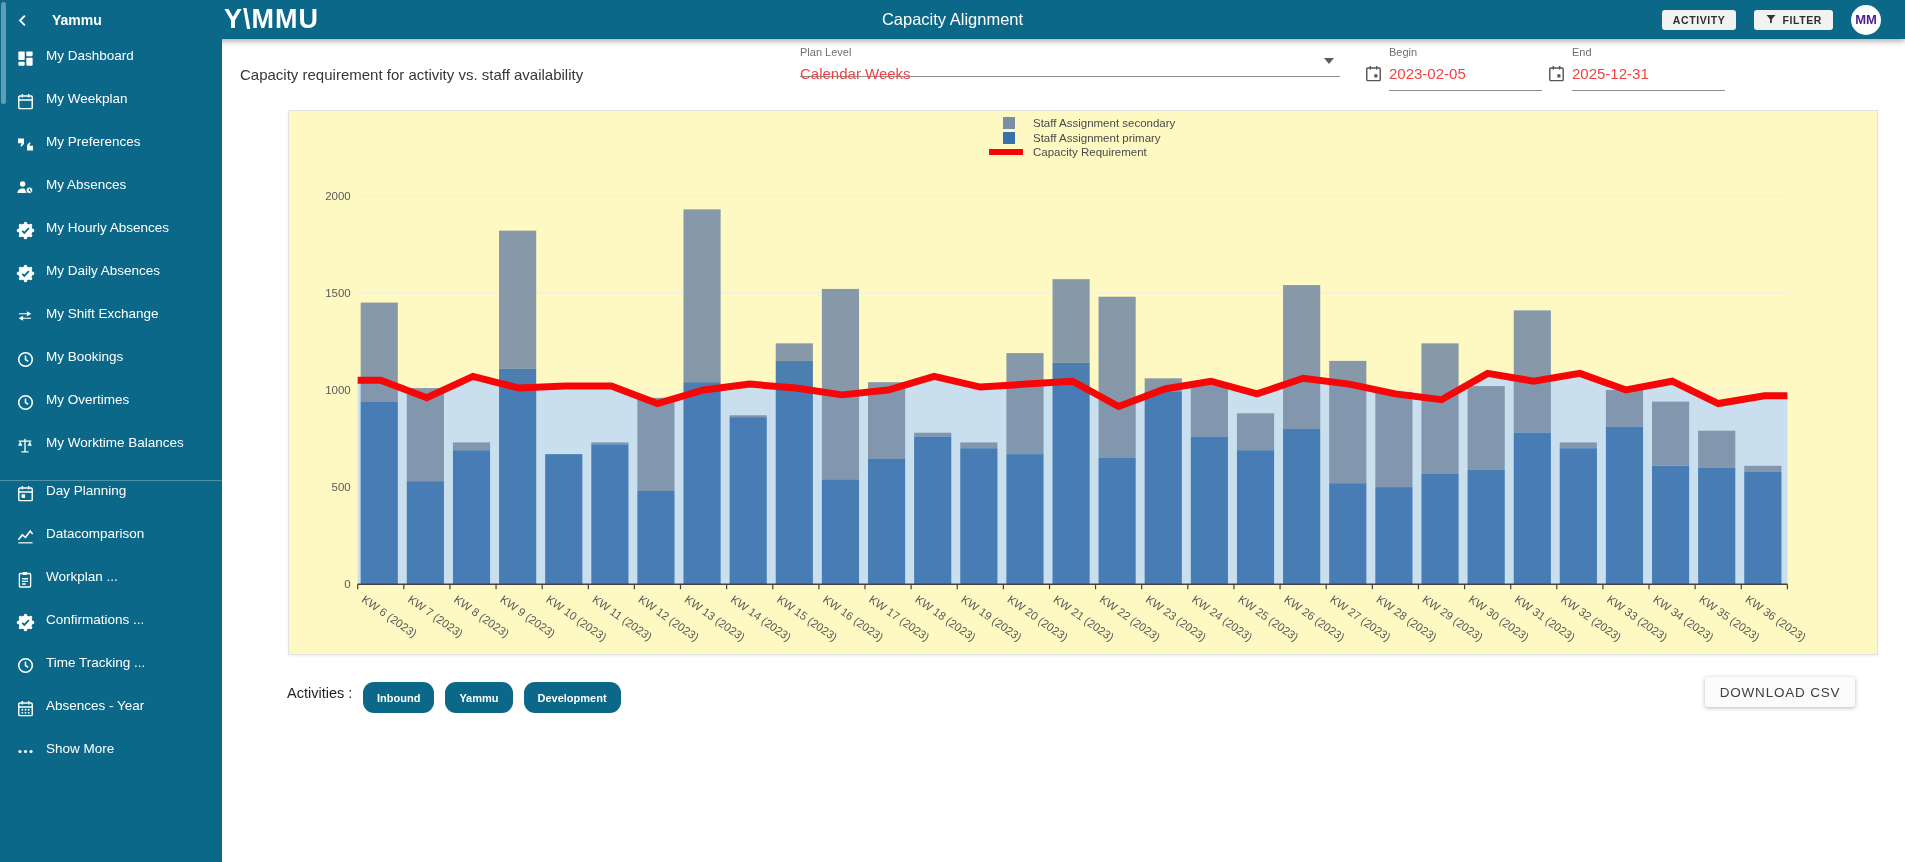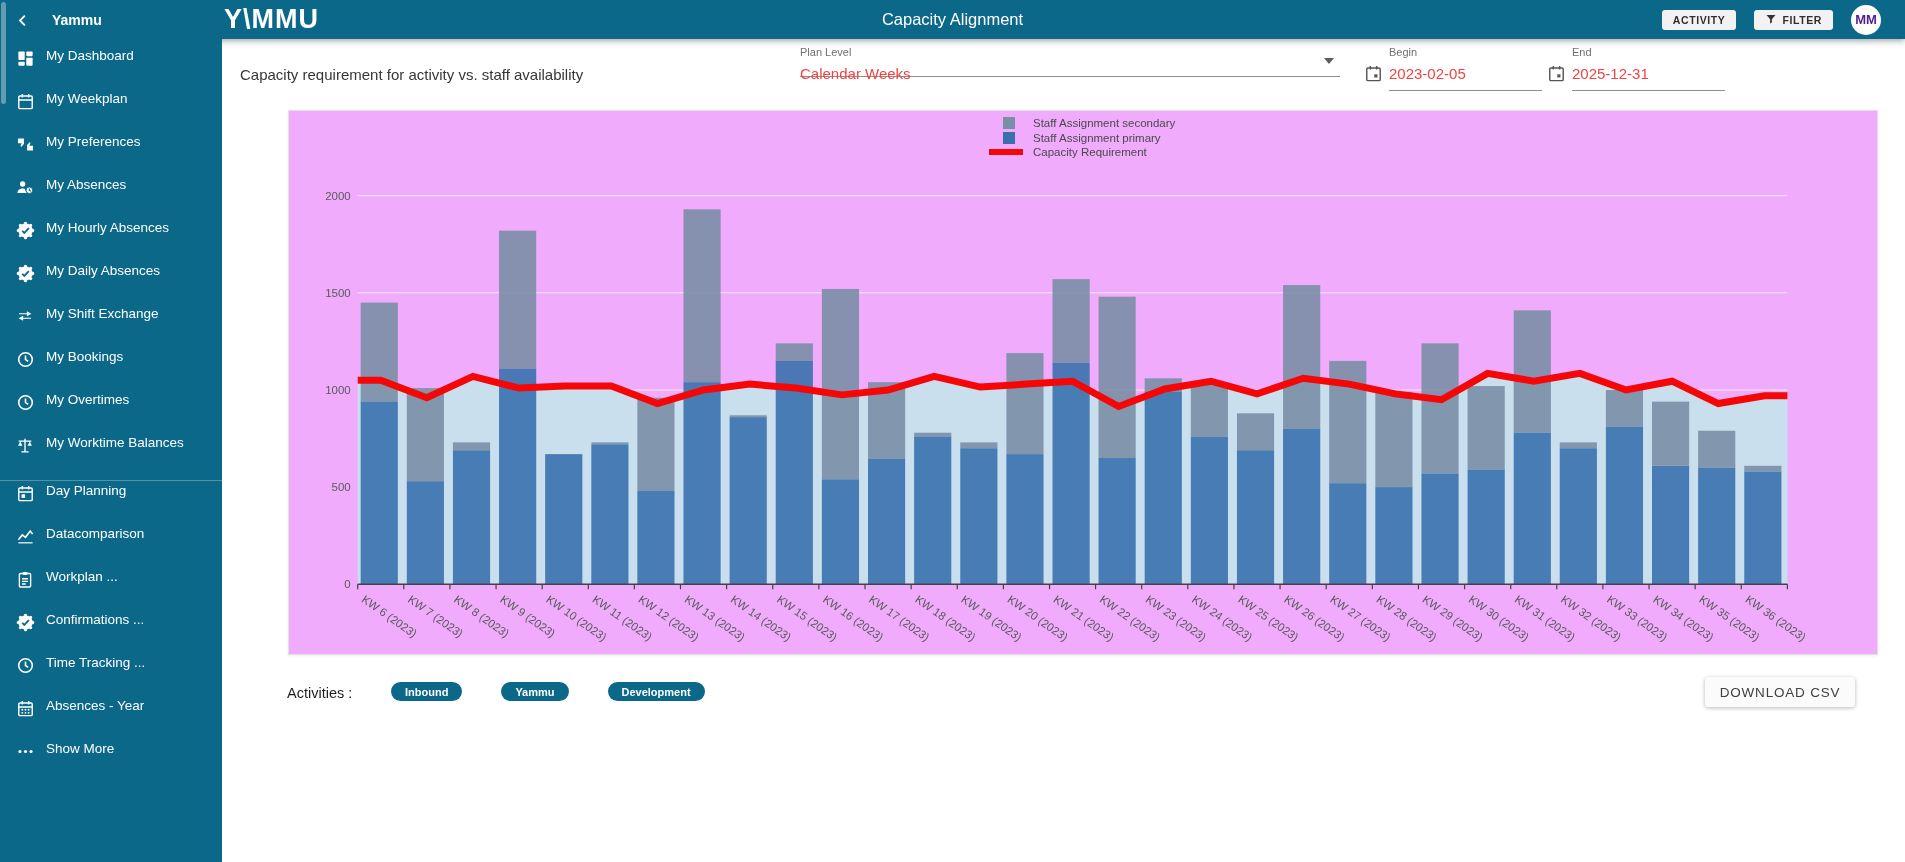--- a/index.html
+++ b/index.html
@@ -50,34 +50,34 @@
           border-top:6px solid #5c5c5c; }
 
   .date-field { position:absolute; top:5px; display:flex; align-items:flex-end; cursor:pointer; }
   .date-field .cal { margin-bottom:8px; display:flex; }
   .df-block { margin-left:6px; width:153px; border-bottom:1px solid #8f8f8f; height:47px; }
   .date-begin { left:1142px; }
   .date-end { left:1325px; }
 
   
   .chart-card { position:absolute; left:66px; top:71px; width:1590px; height:545px;
-          background:#f0abfc; border:1px solid #e2e2e2; box-shadow:0 1px 3px rgba(0,0,0,.07); }
+          background:#fef9c3; border:1px solid #e2e2e2; box-shadow:0 1px 3px rgba(0,0,0,.07); }
   .chart-card svg { position:absolute; left:0; top:0; }
   .ax { font-size:11.5px; fill:#5a5a5a; font-family:"Liberation Sans", sans-serif; }
   .legend { position:absolute; left:700px; top:5px; z-index:2; }
   .lg-row { display:flex; align-items:center; height:14.5px; }
   .lg-sq { width:12px; height:12px; margin-left:14px; margin-right:18px; }
   .lg-ln { width:34px; height:6px; margin-right:10px; }
   .lg-label { font-size:11.5px; color:#4a4a4a; }
 
   
   .activities-label { position:absolute; left:65px; top:646px; font-size:14.5px; color:#1f1f1f; }
   .chips { position:absolute; left:141px; top:643px; display:flex; gap:11px; }
-  .chip { height:19px; border-radius:11px; background:#0c6889; color:#fff; font-size:11px;
-          font-weight:bold; display:flex; align-items:center; padding:0 14px; cursor:pointer;margin-left:28px; }
+  .chip { height:31px; border-radius:11px; background:#0c6889; color:#fff; font-size:11px;
+          font-weight:bold; display:flex; align-items:center; padding:0 14px; cursor:pointer; }
   .download-btn { position:absolute; left:1483px; top:638px; width:150px; height:30px;
           background:#fbfbfb; border:none; border-radius:3px; box-shadow:0 1px 4px rgba(0,0,0,.28);
           font-family:inherit; font-size:13.5px; font-weight:500; color:#3f3f3f;
           letter-spacing:.8px; cursor:pointer; }
 </style>
 </head>
 <body>
 
 <div class="app">
 

